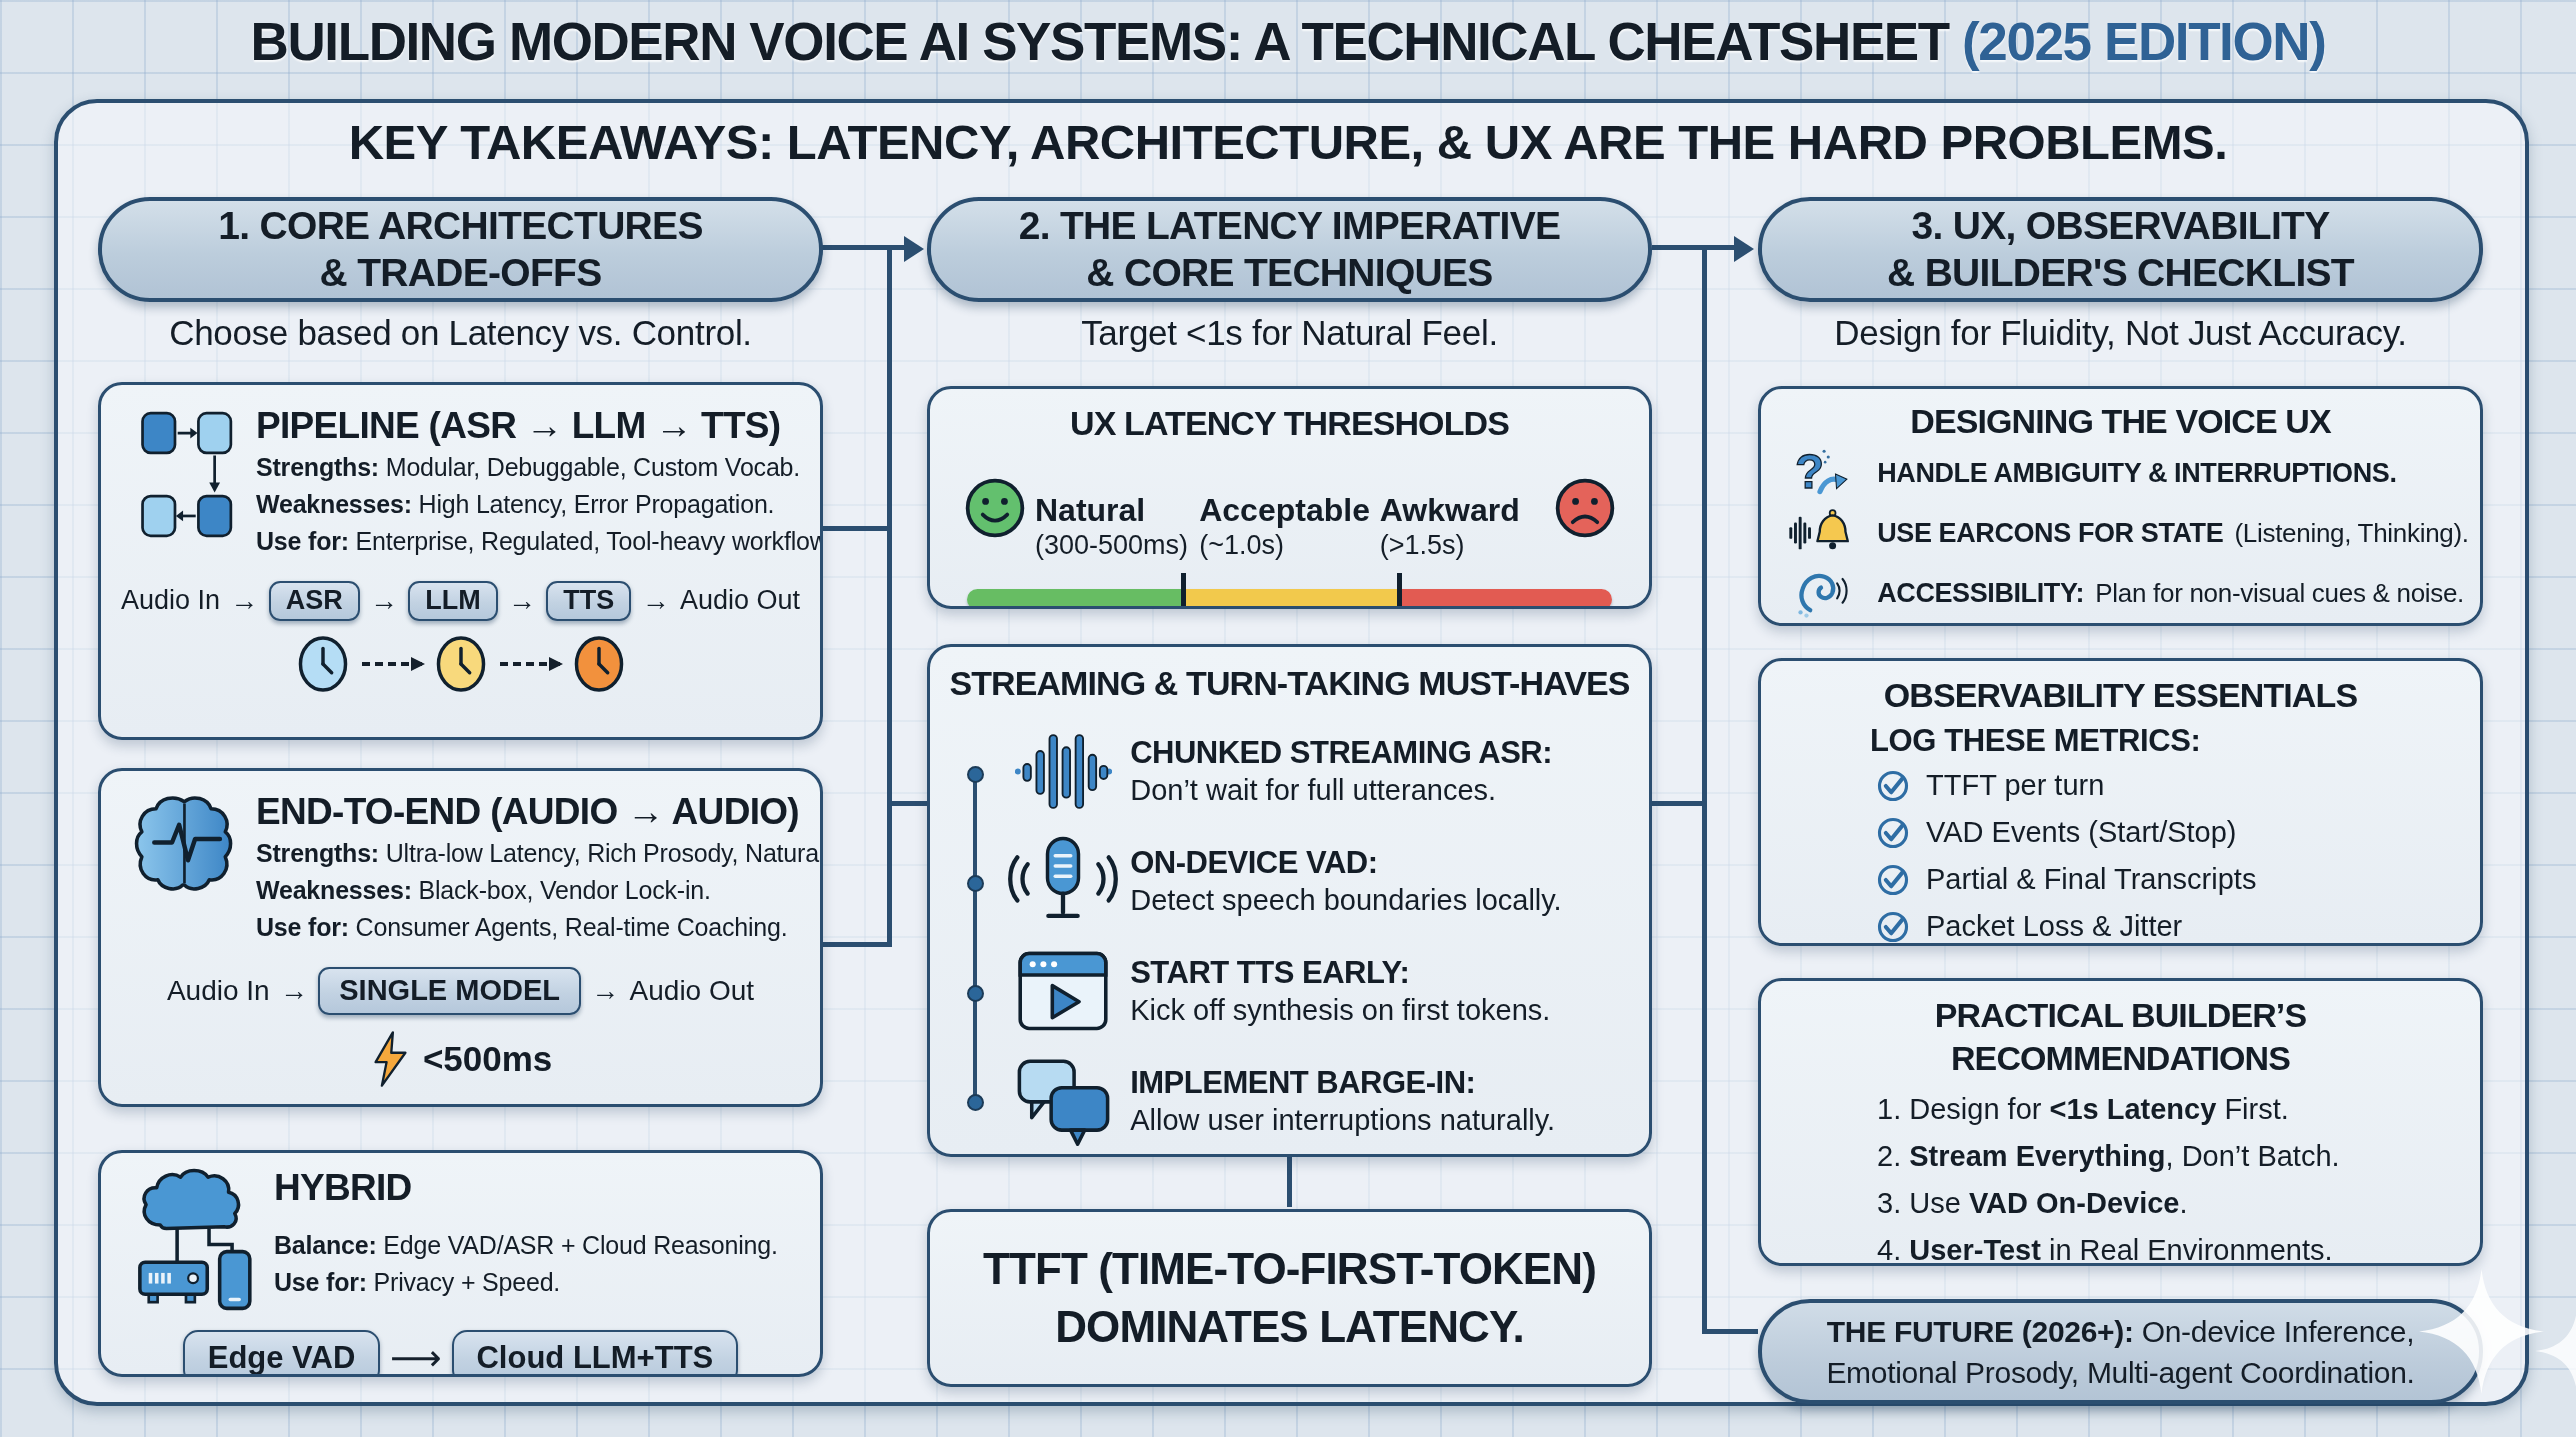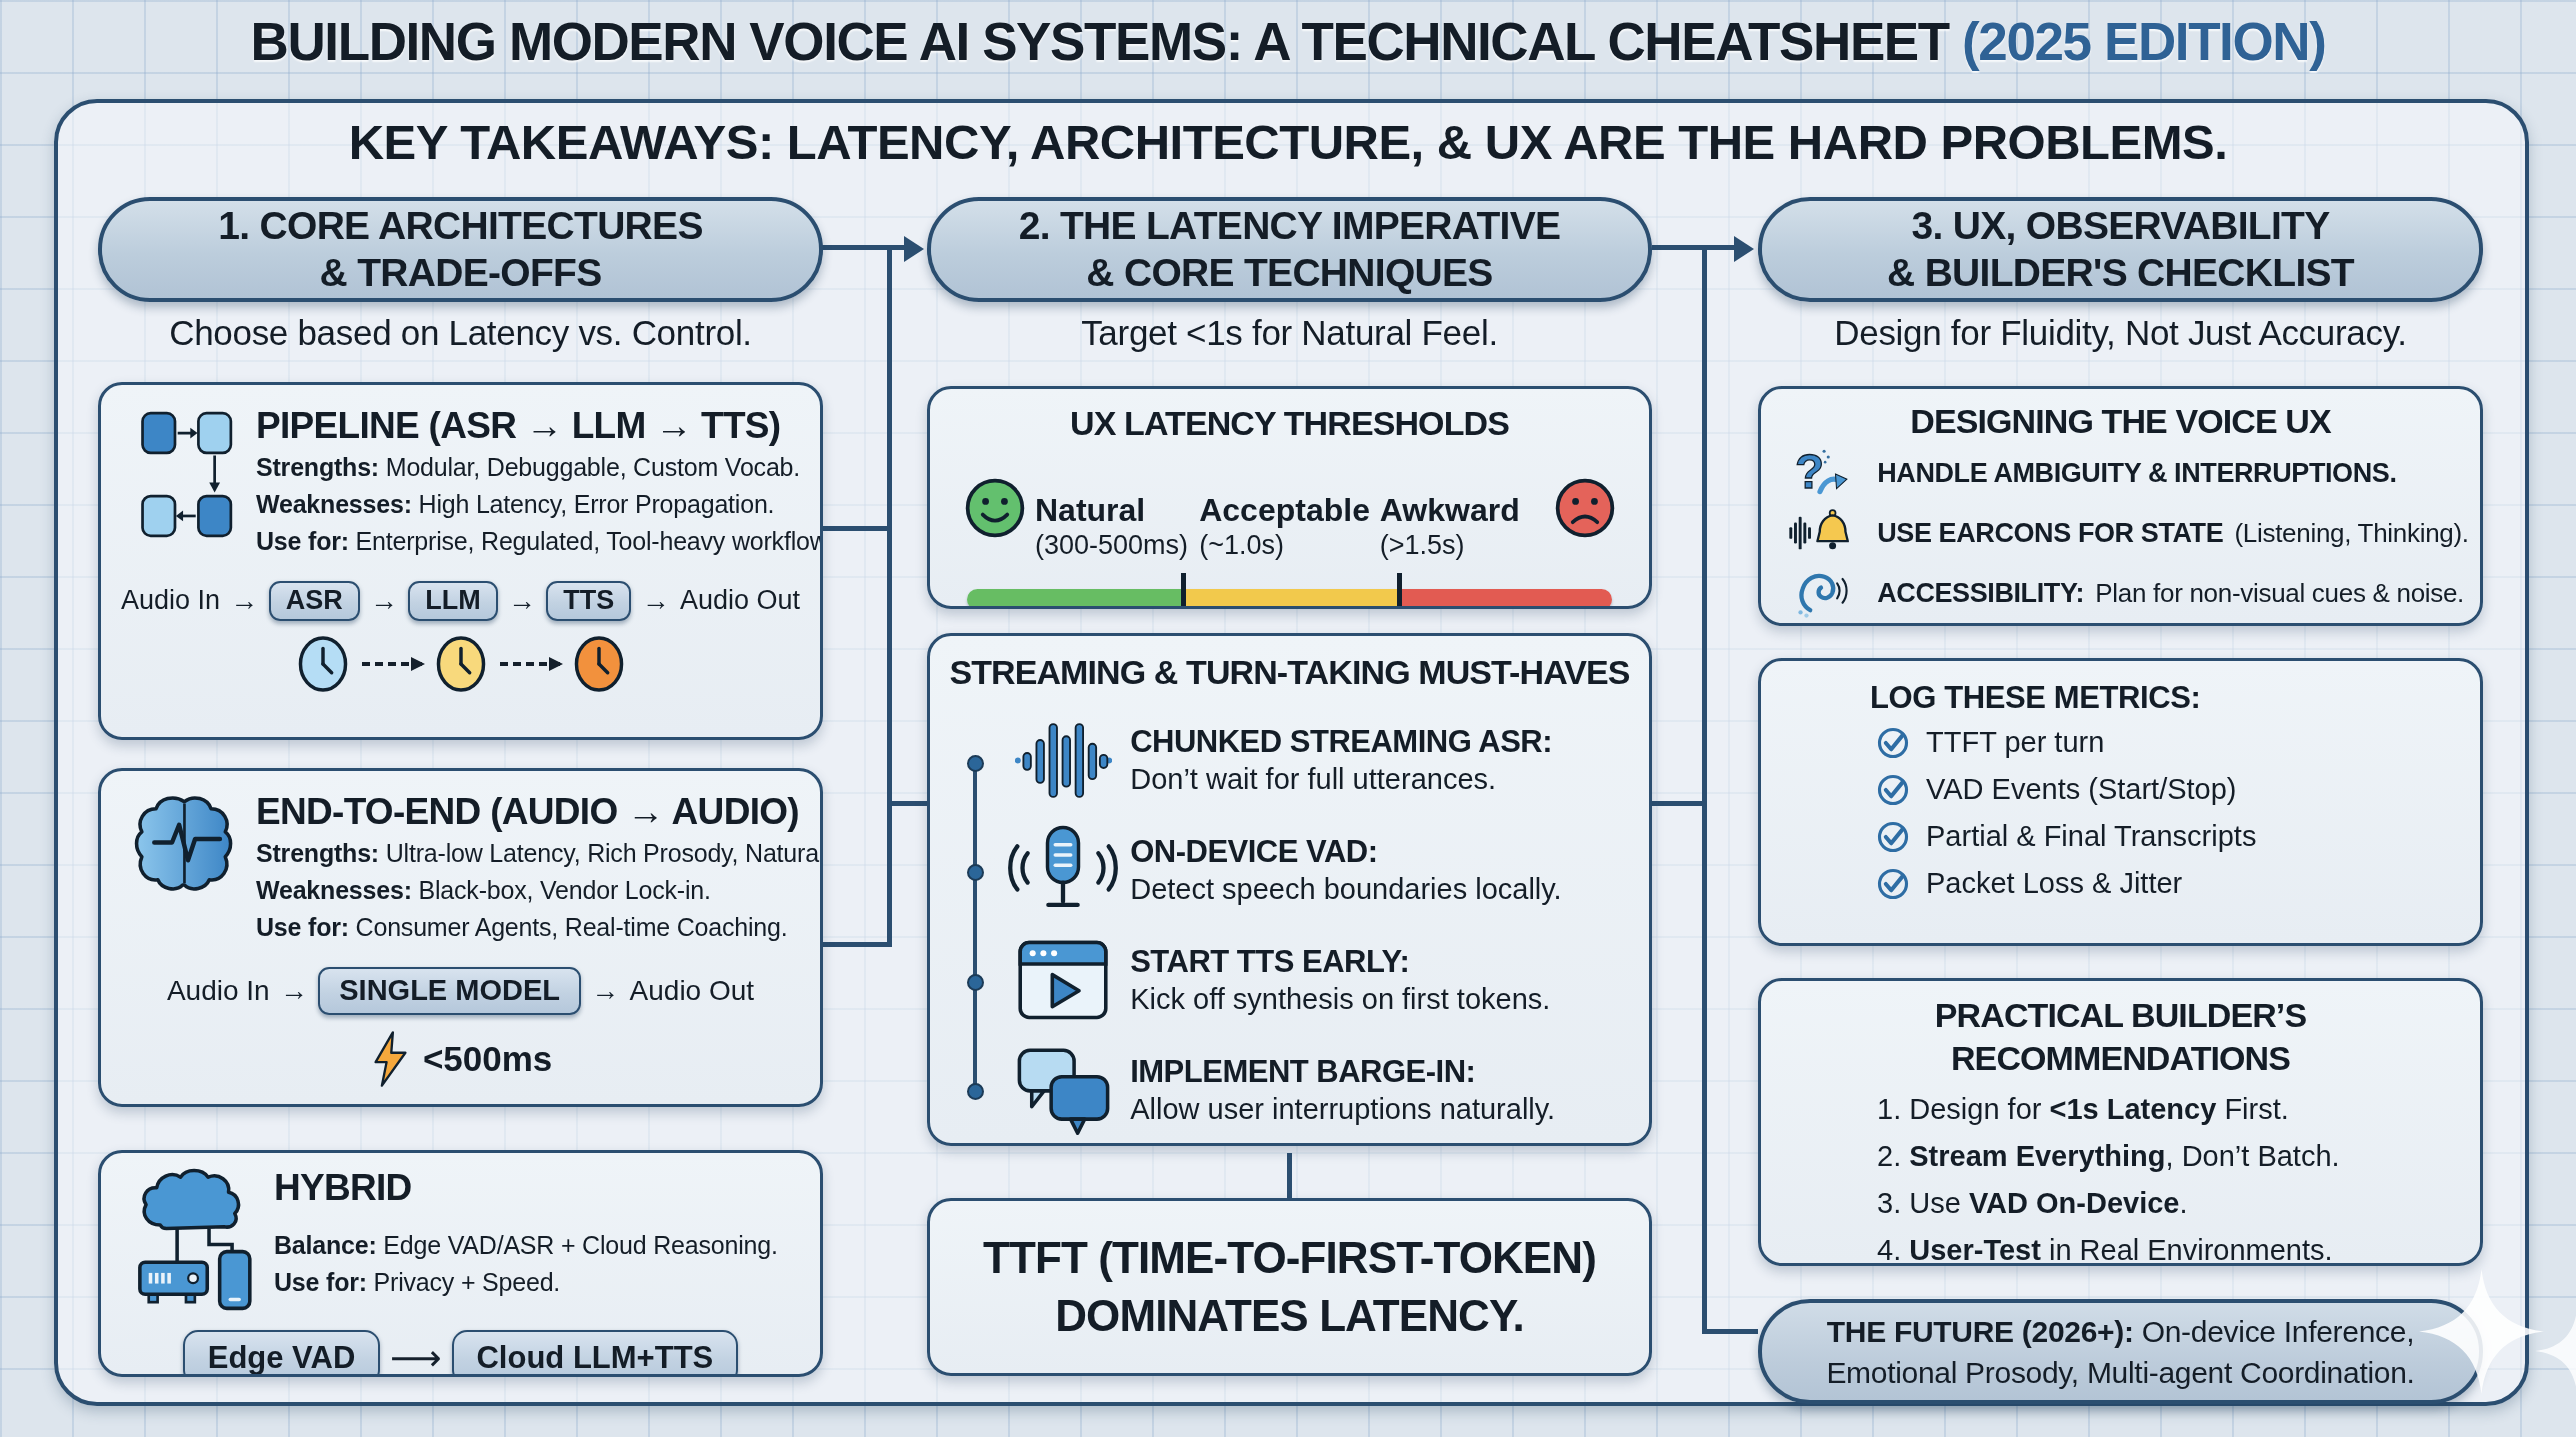--- a/index.html
+++ b/index.html
@@ -320,21 +320,21 @@
           <div class="seg-y" style="background:#f2c94c;"></div>
           <div class="seg-r" style="background:#e25b52;"></div>
         </div>
         <div class="tick" style="left:calc(33.5% - 1.9px);"></div>
         <div class="tick" style="left:calc(67% - 1.9px);"></div>
         <div class="tick-lbl" style="left:33.5%;">500ms</div>
         <div class="tick-lbl" style="left:67%;">&gt;1.5s</div>
       </div>
     </div>
 
-    <div class="box stream" style="margin-top:24px;height:513px;">
+    <div class="box stream" style="margin-top:35px;height:513px;">
       <div class="box-title">STREAMING &amp; TURN-TAKING MUST-HAVES</div>
       <div class="stream-rail"></div>
       <div class="rail-dot" style="top:119px;"></div>
       <div class="rail-dot" style="top:228px;"></div>
       <div class="rail-dot" style="top:338px;"></div>
       <div class="rail-dot" style="top:447px;"></div>
       <div style="margin-top:11.2px;">
         <div class="stream-item">
           <div class="stream-icon">
             <svg width="97" height="97" viewBox="0 0 104 104">
@@ -460,20 +460,21 @@
             <circle cx="16" cy="88" r="4" fill="#7fb8e0"></circle>
               <circle cx="27" cy="94" r="4" fill="#9fcbe8"></circle>
           </svg>
         </div>
         <b>ACCESSIBILITY:</b>
           <span> Plan for non-visual cues &amp; noise.</span>
       </div>
     </div>
 
     <div class="box obs" style="margin-top:32px;height:288px;">
+      <div class="box-title">OBSERVABILITY ESSENTIALS</div>
       <div class="obs-heading">LOG THESE METRICS:</div>
       <div class="obs-item">
         <svg width="36" height="36" viewBox="0 0 40 40">
           <circle cx="20" cy="20" r="15" fill="none" stroke="#2e6da4" stroke-width="3.5"></circle>
           <polyline points="12,20 18,27 31,11" fill="none" stroke="#2e6da4" stroke-width="4.5" stroke-linecap="round" stroke-linejoin="round"></polyline>
         </svg>
         <span>TTFT per turn</span>
       </div>
       <div class="obs-item">
         <svg width="36" height="36" viewBox="0 0 40 40">

